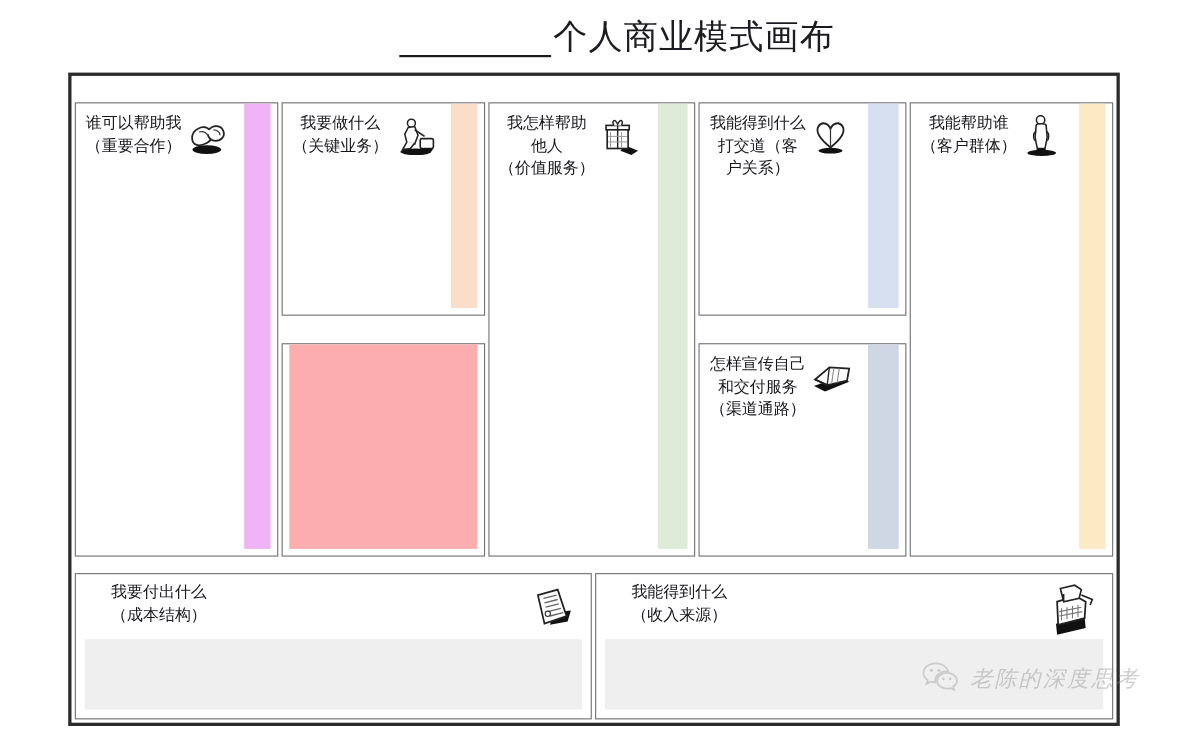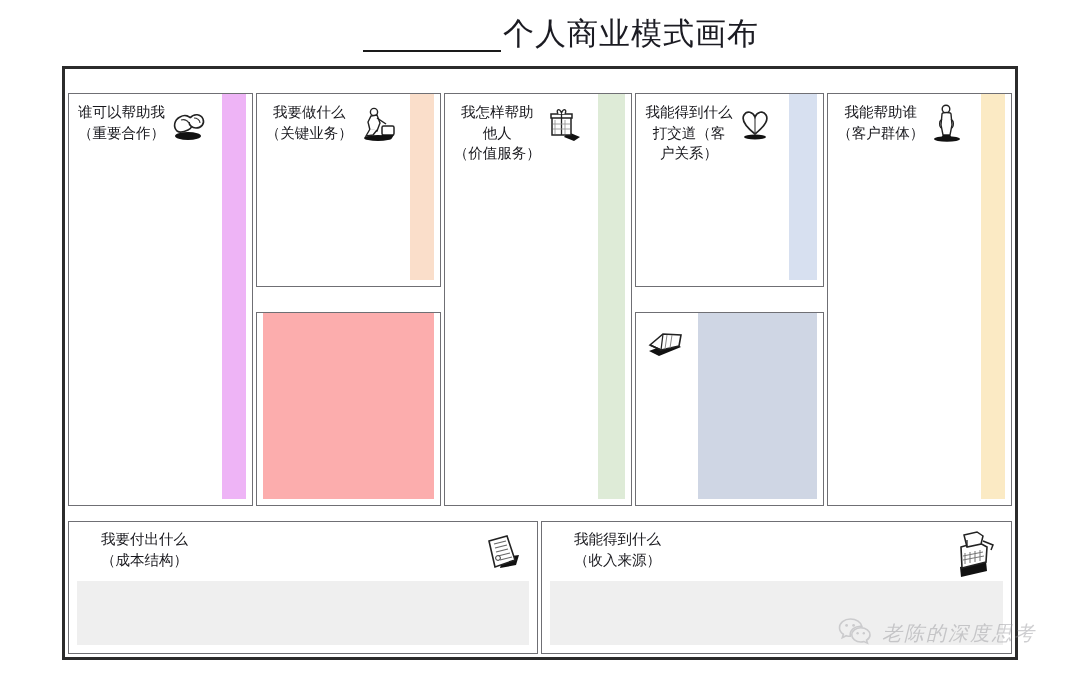--- a/index.html
+++ b/index.html
@@ -163,21 +163,21 @@
   .bottom-fill {
     margin: 0 8px 8px 8px;
     flex: 1 1 auto;
     min-height: 10px;
   }
 
   
   .watermark {
     position: absolute;
     right: 44px;
-    bottom: 24px;
+    bottom: 40px;
     display: flex;
     align-items: center;
     gap: 10px;
     opacity: 0.42;
     pointer-events: none;
   }
   .wm-text {
     font-family: "DejaVu Serif", "Liberation Serif", serif;
     font-size: 20px;
     color: #8d8d92;
@@ -275,20 +275,23 @@
               <path d="M20 30 C10 22 6 16 9 11 C12 6 18 8 20 13 C22 8 28 6 31 11 C34 16 30 22 20 30 Z" fill="#fff" stroke="#222" stroke-width="1.7"></path>
               <path d="M20 13 L20 30" stroke="#333" stroke-width="1.1"></path>
             </svg>
           </div>
         </div>
         <div class="cell-fill" style="background:#D7E0F0"></div>
       </div>
 
       <div class="cell half">
         <div class="cell-head">
+          <div class="cell-title">怎样宣传自己
+和交付服务
+（渠道通路）</div>
           <div class="cell-icon">
             <svg width="42" height="40" viewBox="0 0 42 40">
               <path d="M6 28 L16 33 L38 24 L30 19 Z" fill="#111"></path>
               <path d="M7 22 L20 11 L38 12 L36 23 L18 27 Z" fill="#fff" stroke="#222" stroke-width="1.6"></path>
               <path d="M20 11 L18 27" stroke="#222" stroke-width="1.2"></path>
               <path d="M24 12 L22 26 M29 12 L27 25" stroke="#888" stroke-width="1"></path>
               <path d="M7 22 L18 27" stroke="#222" stroke-width="1.6"></path>
             </svg>
           </div>
         </div>

